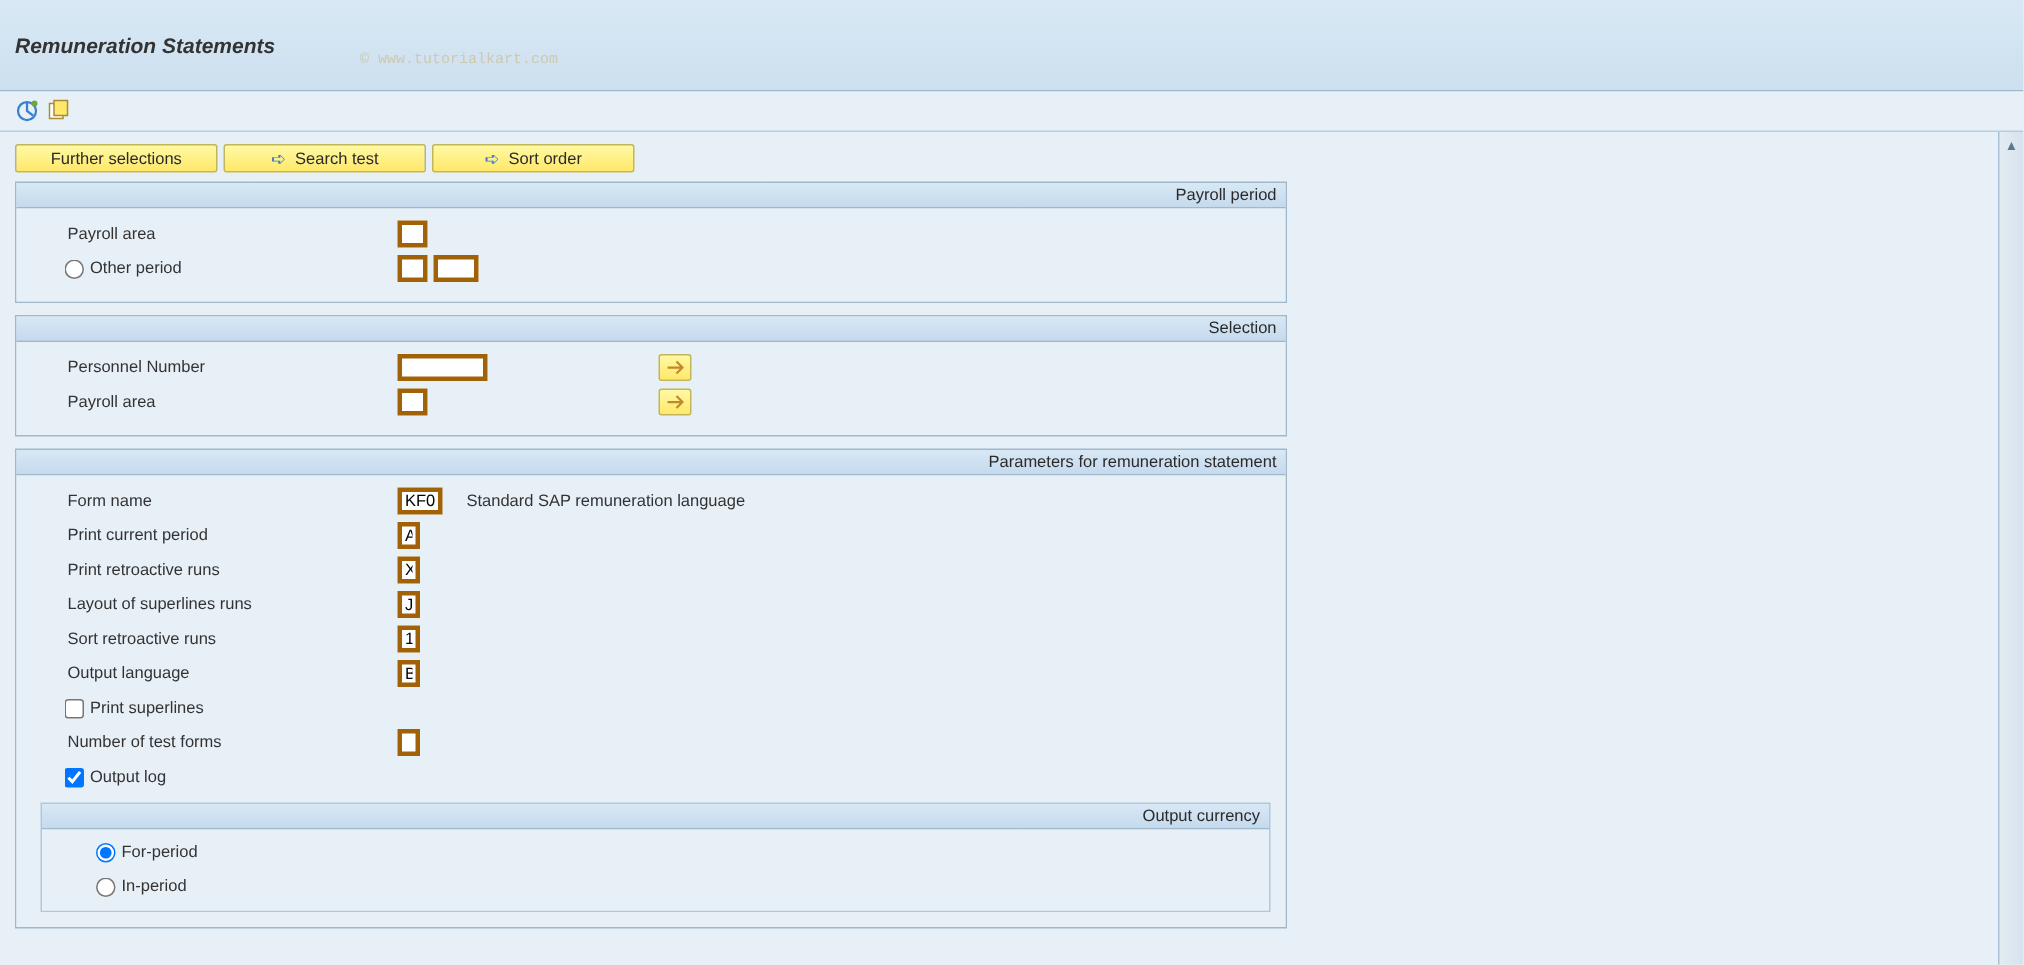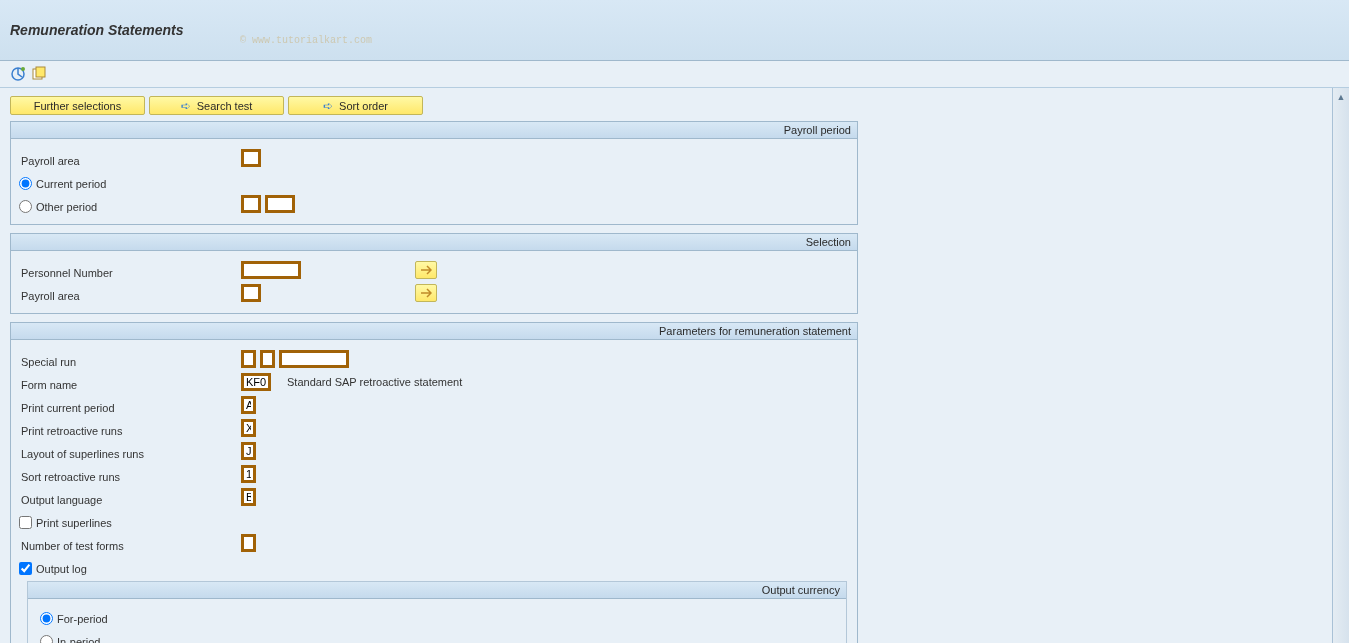--- a/index.html
+++ b/index.html
@@ -86,23 +86,24 @@
       font-size: 11px;
       color: #2a2a2a;
       text-align: right;
     }
     .panel-body {
       background: #e8f0f7;
       padding: 6px 8px 10px 8px;
     }
     .row {
       display: flex;
-      align-items: flex-end;
+      align-items: center;
       min-height: 22px;
       margin-bottom: 1px;
+      margin-left: 24px;
     }
     .label {
       width: 222px;
       color: #333;
       font-size: 11px;
       padding-left: 2px;
     }
     .col-val { display: flex; align-items: center; gap: 4px; }
     input[type="text"].sap-input, .sap-sel {
       border: 3px solid #a16207;
@@ -194,26 +195,20 @@
     <div class="panel">
       <div class="panel-header">Payroll period</div>
       <div class="panel-body">
         <div class="row">
           <span class="label">Payroll area</span>
           <div class="col-val">
             <input type="text" class="sap-input w20" style="">
           </div>
         </div>
         <div class="row">
-          <label class="radio-lbl">
-            <input type="radio" name="pp" checked="" style="">
-            <span>Current period</span>
-          </label>
-        </div>
-        <div class="row">
           <label class="radio-lbl" style="width:222px">
             <input type="radio" name="pp" style="">
             <span>Other period</span>
           </label>
           <div class="col-val">
             <input type="text" class="sap-input w20" style="">
             <input type="text" class="sap-input w30" style="">
           </div>
         </div>
       </div>
@@ -244,32 +239,24 @@
             </span>
           </div>
         </div>
       </div>
     </div>
 
     <div class="panel">
       <div class="panel-header">Parameters for remuneration statement</div>
       <div class="panel-body">
         <div class="row">
-          <span class="label">Special run</span>
-          <div class="col-val">
-            <input type="text" class="sap-input w15" style="">
-            <input type="text" class="sap-input w15" style="">
-            <input type="text" class="sap-input w70" style="">
-          </div>
-        </div>
-        <div class="row">
           <span class="label">Form name</span>
           <div class="col-val">
             <input type="text" class="sap-input w30" value="KF01" style="">
-            <span class="desc-text">Standard SAP retroactive statement</span>
+            <span class="desc-text">Standard SAP remuneration language</span>
           </div>
         </div>
         <div class="row">
           <span class="label">Print current period</span>
           <div class="col-val">
             <input type="text" class="sap-input w15" value="A" style="">
           </div>
         </div>
         <div class="row">
           <span class="label">Print retroactive runs</span>

